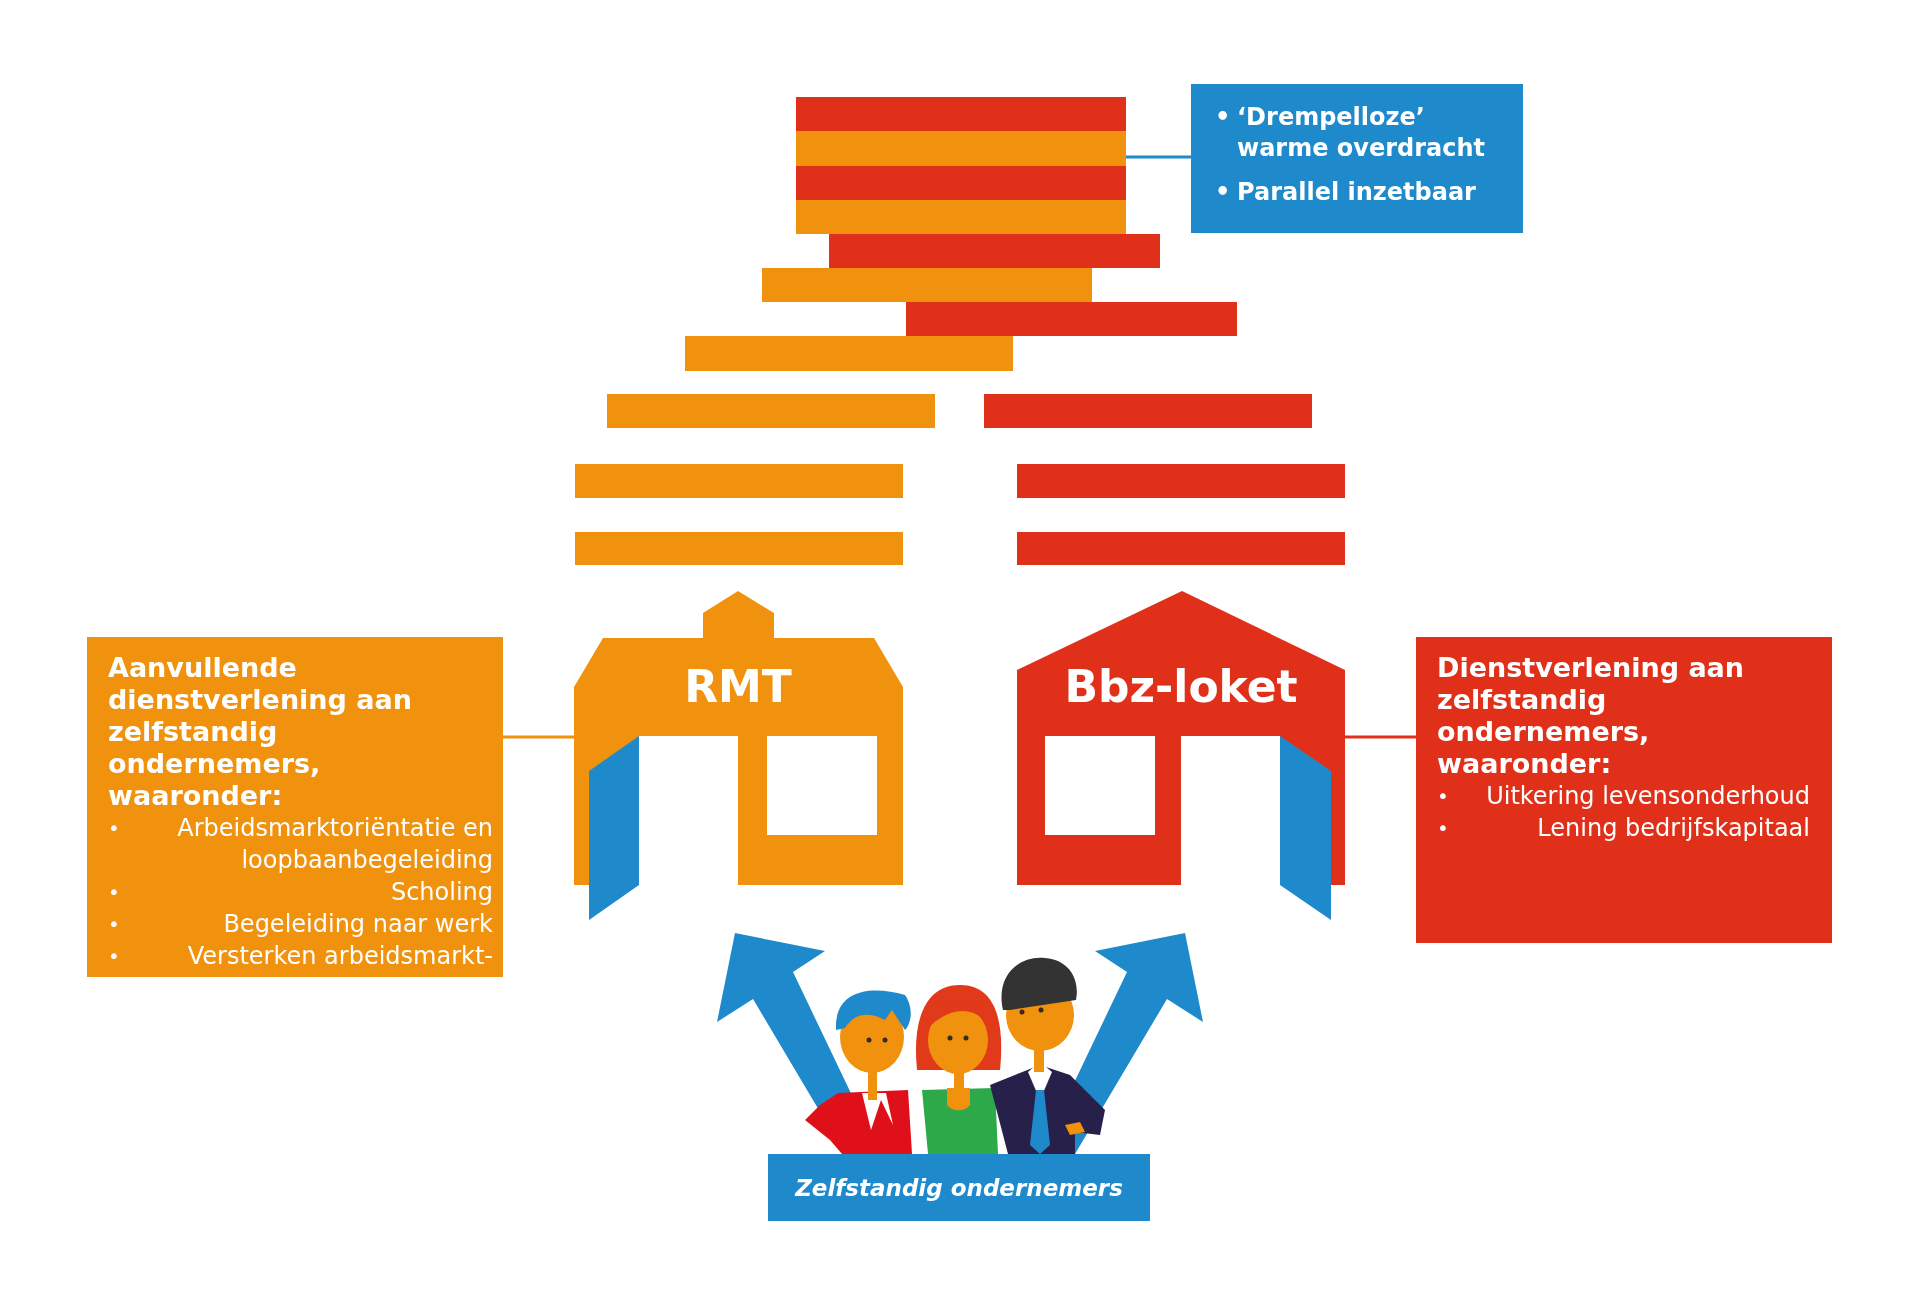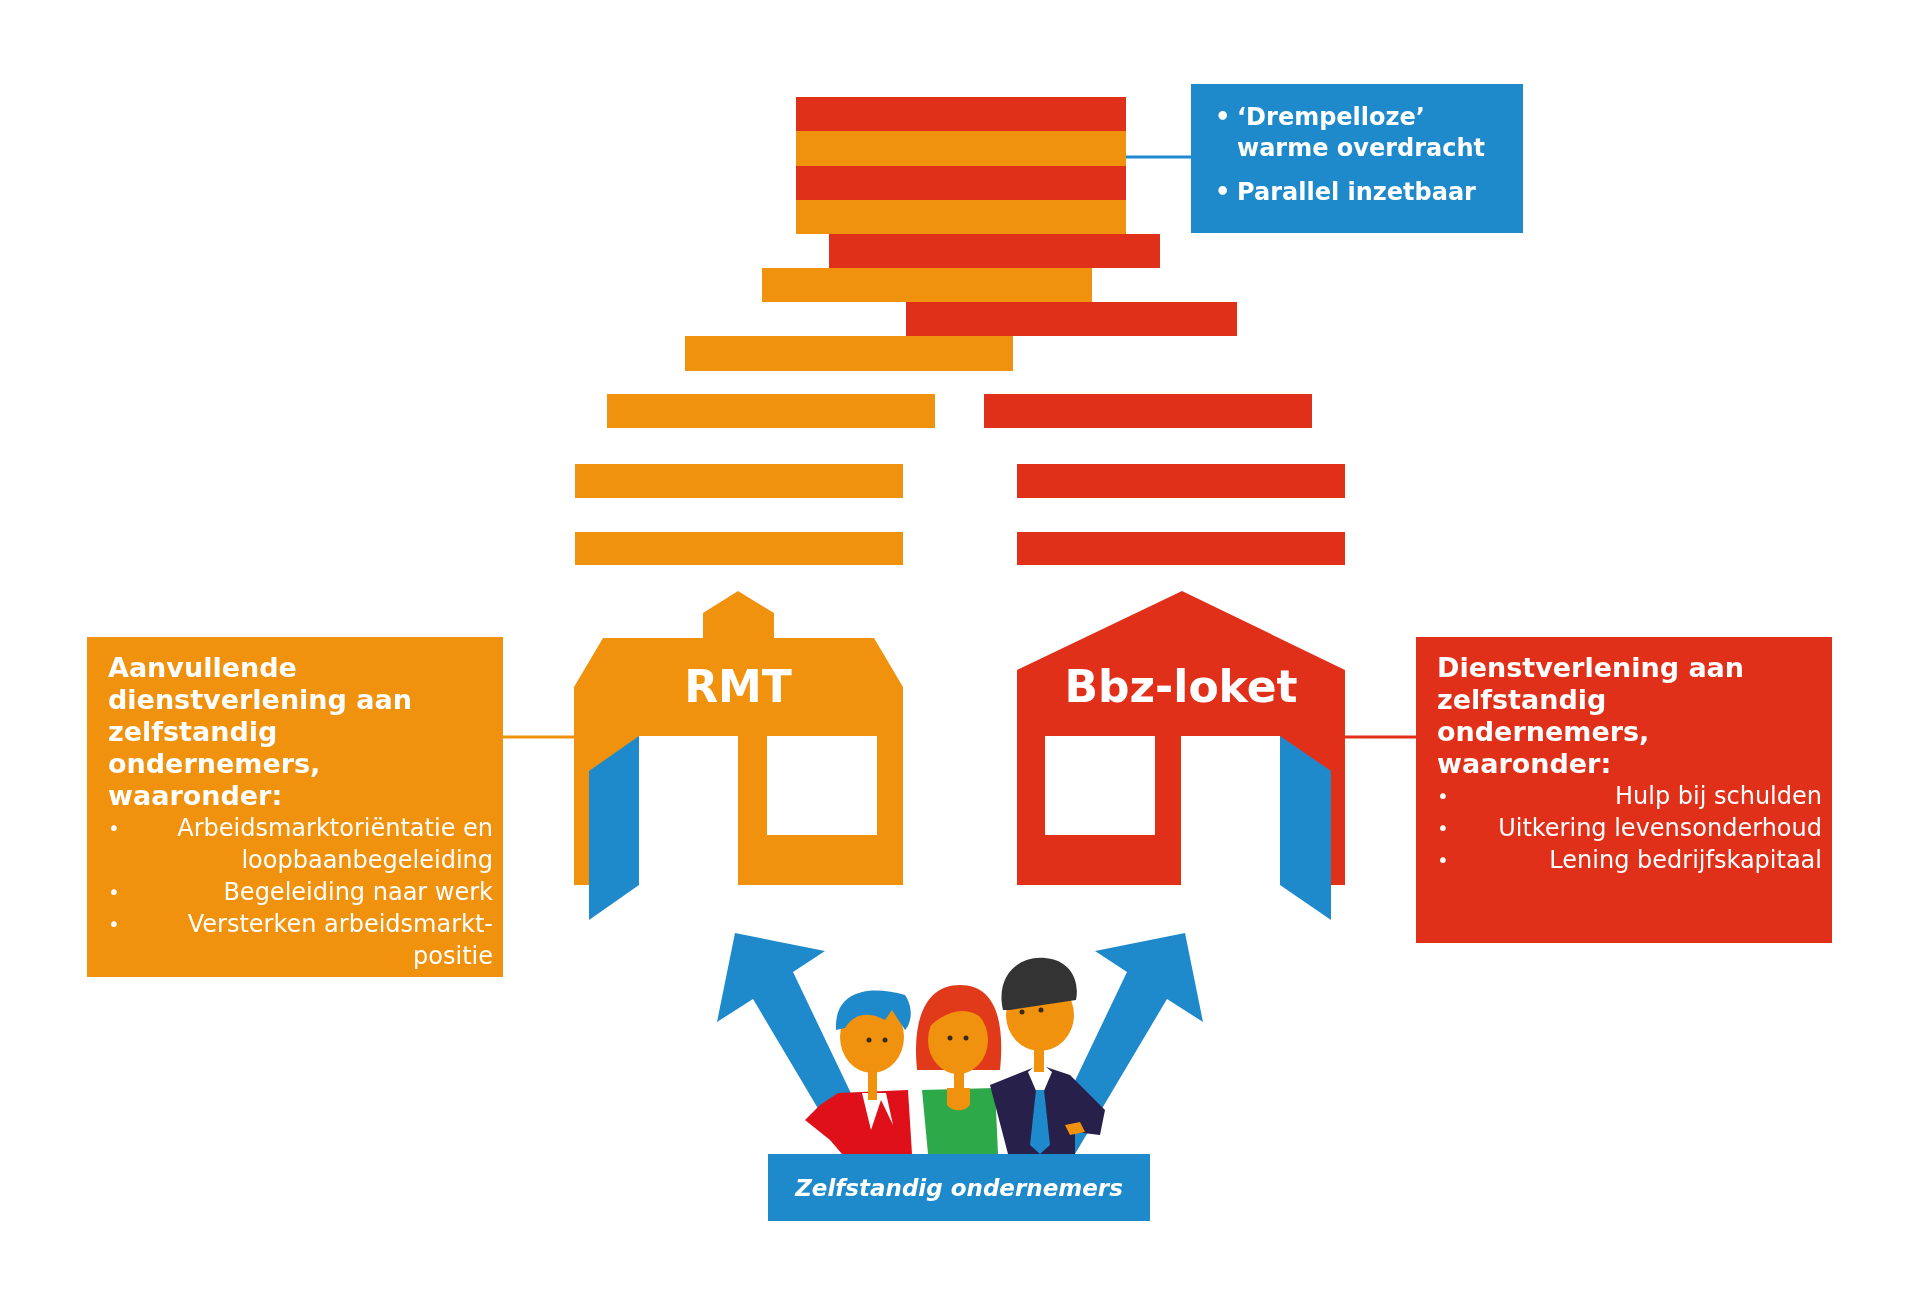--- a/index.html
+++ b/index.html
@@ -4,21 +4,21 @@
 <style>
   html, body { margin: 0; padding: 0; background: #ffffff; }
   body { width: 1920px; height: 1296px; position: relative; overflow: hidden; font-family: "DejaVu Sans", "Liberation Sans", sans-serif; }
   #diagram { position: absolute; left: 0; top: 0; width: 1920px; height: 1296px; }
   .box { position: absolute; color: #ffffff; box-sizing: border-box; }
   .box-blue { left: 1191px; top: 84px; width: 332px; height: 149px; background: #1F8ACB; padding: 18px 18px 15px 22px; }
   .box-blue ul { list-style: none; margin: 0; padding: 0; }
   .box-blue li { position: relative; padding-left: 24px; font-weight: bold; font-size: 24px; line-height: 31px; margin-bottom: 13px; }
   .box-blue li::before { content: "\2022"; position: absolute; left: 2px; top: 0; }
   .box-orange { left: 87px; top: 637px; width: 416px; height: 340px; background: #F0920E; padding: 15px 10px 0 21px; }
-  .box-red { left: 1416px; top: 637px; width: 416px; height: 306px; background: #E1301A; padding: 15px 10px 0 21px; }
+  .box-red { left: 1416px; top: 637px; width: 416px; height: 306px; background: #E1301A; padding: 15px 22px 0 21px; }
   .box-title { font-weight: bold; font-size: 27px; line-height: 32px; }
   .box ul.items { list-style: none; margin: 0; padding: 0; text-align: right; }
   .box ul.items li { position: relative; padding-left: 30px; font-size: 24px; line-height: 32px; }
   .box ul.items li::before { content: "\2022"; position: absolute; left: 0; top: 0; font-size: 20px; }
   .label-bottom { position: absolute; left: 768px; top: 1154px; width: 382px; height: 67px; background: #1F8ACB; color: #fff; font-weight: bold; font-size: 23px; display: flex; align-items: center; justify-content: center; font-style: italic; }
   .house-label { font-family: "DejaVu Sans", "Liberation Sans", sans-serif; font-weight: bold; fill: #ffffff; }
 </style>
 </head>
 <body>
 
@@ -105,27 +105,27 @@
   <ul>
     <li>‘Drempelloze’ warme overdracht</li>
     <li>Parallel inzetbaar</li>
   </ul>
 </div>
 
 <div class="box box-orange">
   <div class="box-title">Aanvullende dienstverlening aan zelfstandig ondernemers, waaronder:</div>
   <ul class="items">
     <li>Arbeidsmarktoriëntatie en loopbaanbegeleiding</li>
+    <li>Scholing</li>
     <li>Begeleiding naar werk</li>
     <li>Versterken arbeidsmarkt-positie</li>
   </ul>
 </div>
 
 <div class="box box-red">
   <div class="box-title">Dienstverlening aan zelfstandig ondernemers, waaronder:</div>
   <ul class="items">
-    <li>Hulp bij schulden</li>
     <li>Uitkering levensonderhoud</li>
     <li>Lening bedrijfskapitaal</li>
   </ul>
 </div>
 
 <div class="label-bottom">Zelfstandig ondernemers</div>
 
 </body></html>

